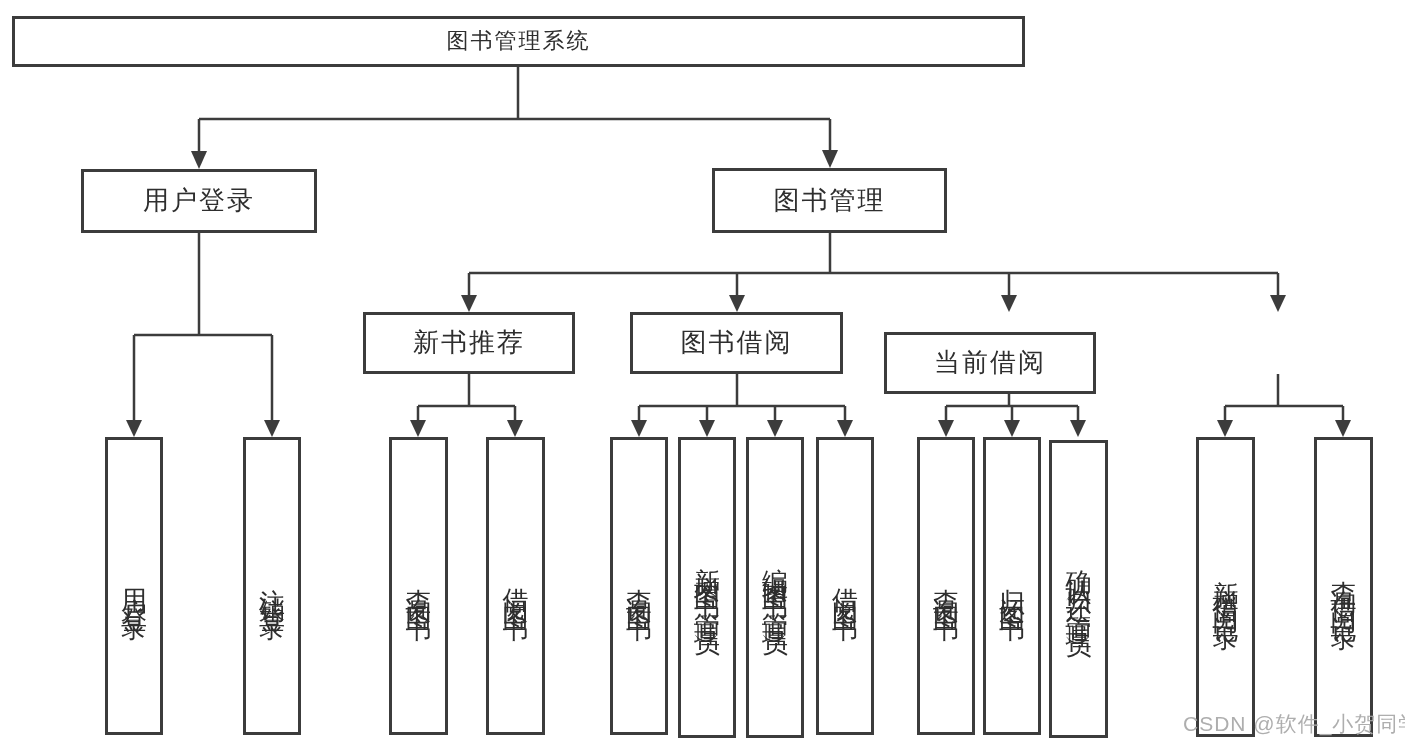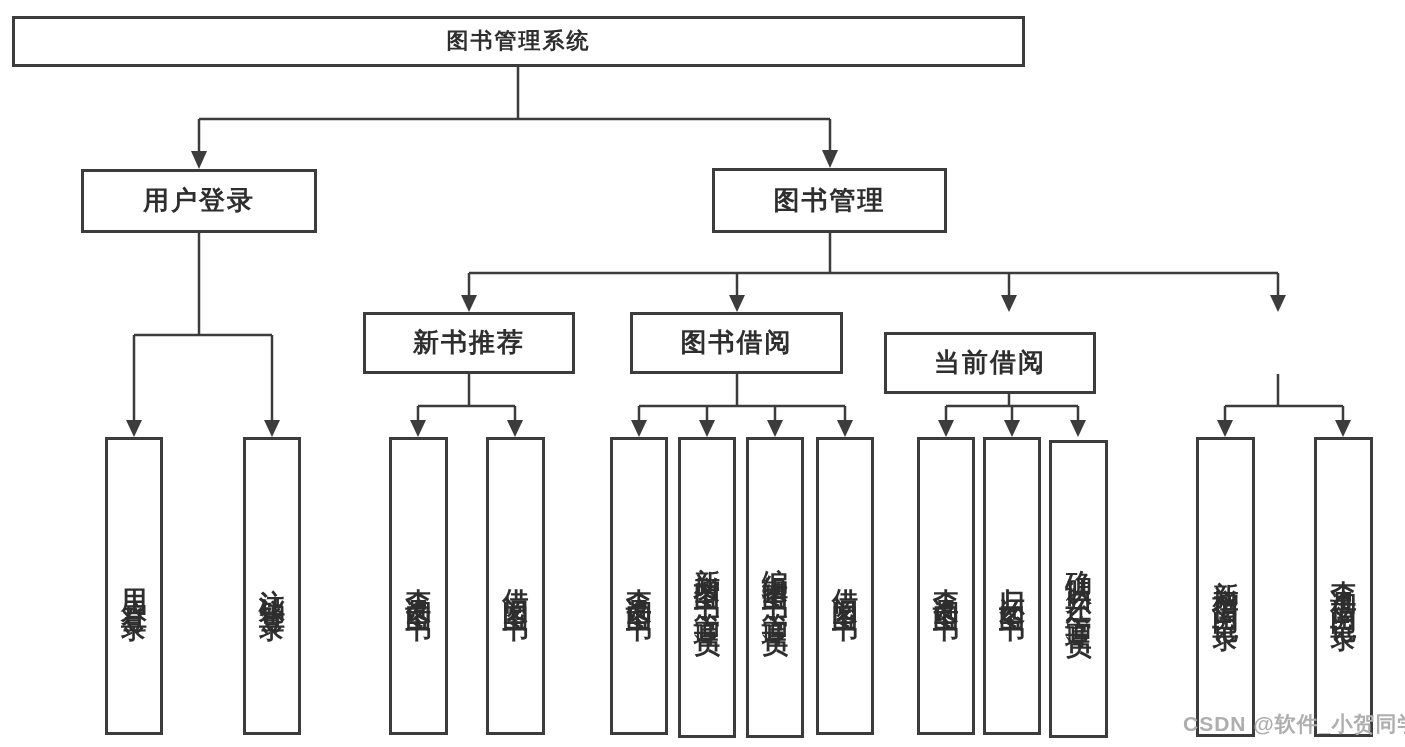--- a/index.html
+++ b/index.html
@@ -2,21 +2,20 @@
 <html><head>
 <meta charset="utf-8">
 <style>
   html,body{margin:0;padding:0;background:#ffffff;}
   .stage{
     position:relative;
     width:1405px;height:747px;
     background:#ffffff;
     font-family:"Liberation Sans","DejaVu Sans",sans-serif;
     overflow:hidden;
-    font-weight:bold;
   }
   .wires{position:absolute;left:0;top:0;width:1405px;height:747px;pointer-events:none;}
   .node{
     position:absolute;
     background:#ffffff;
     border:3px solid #3c3c3c;
     box-sizing:border-box;
     display:flex;align-items:center;justify-content:center;
     text-align:center;
     font-size:26px;

